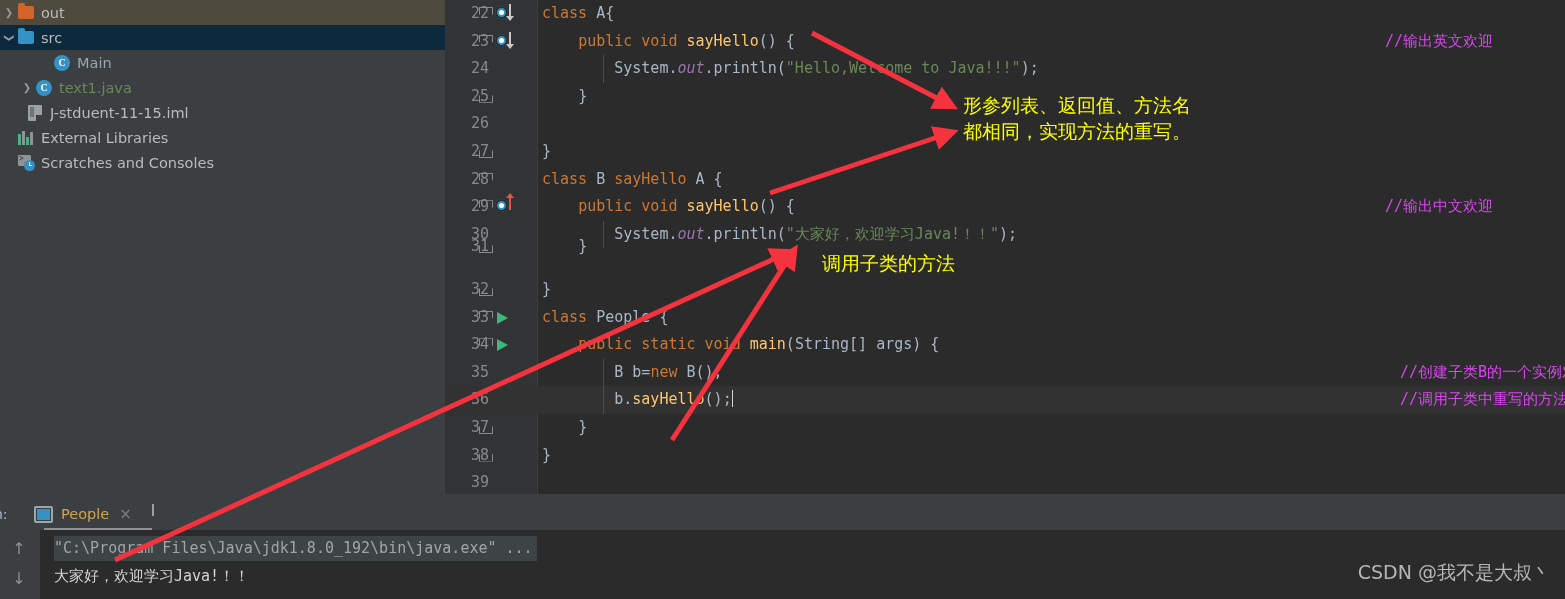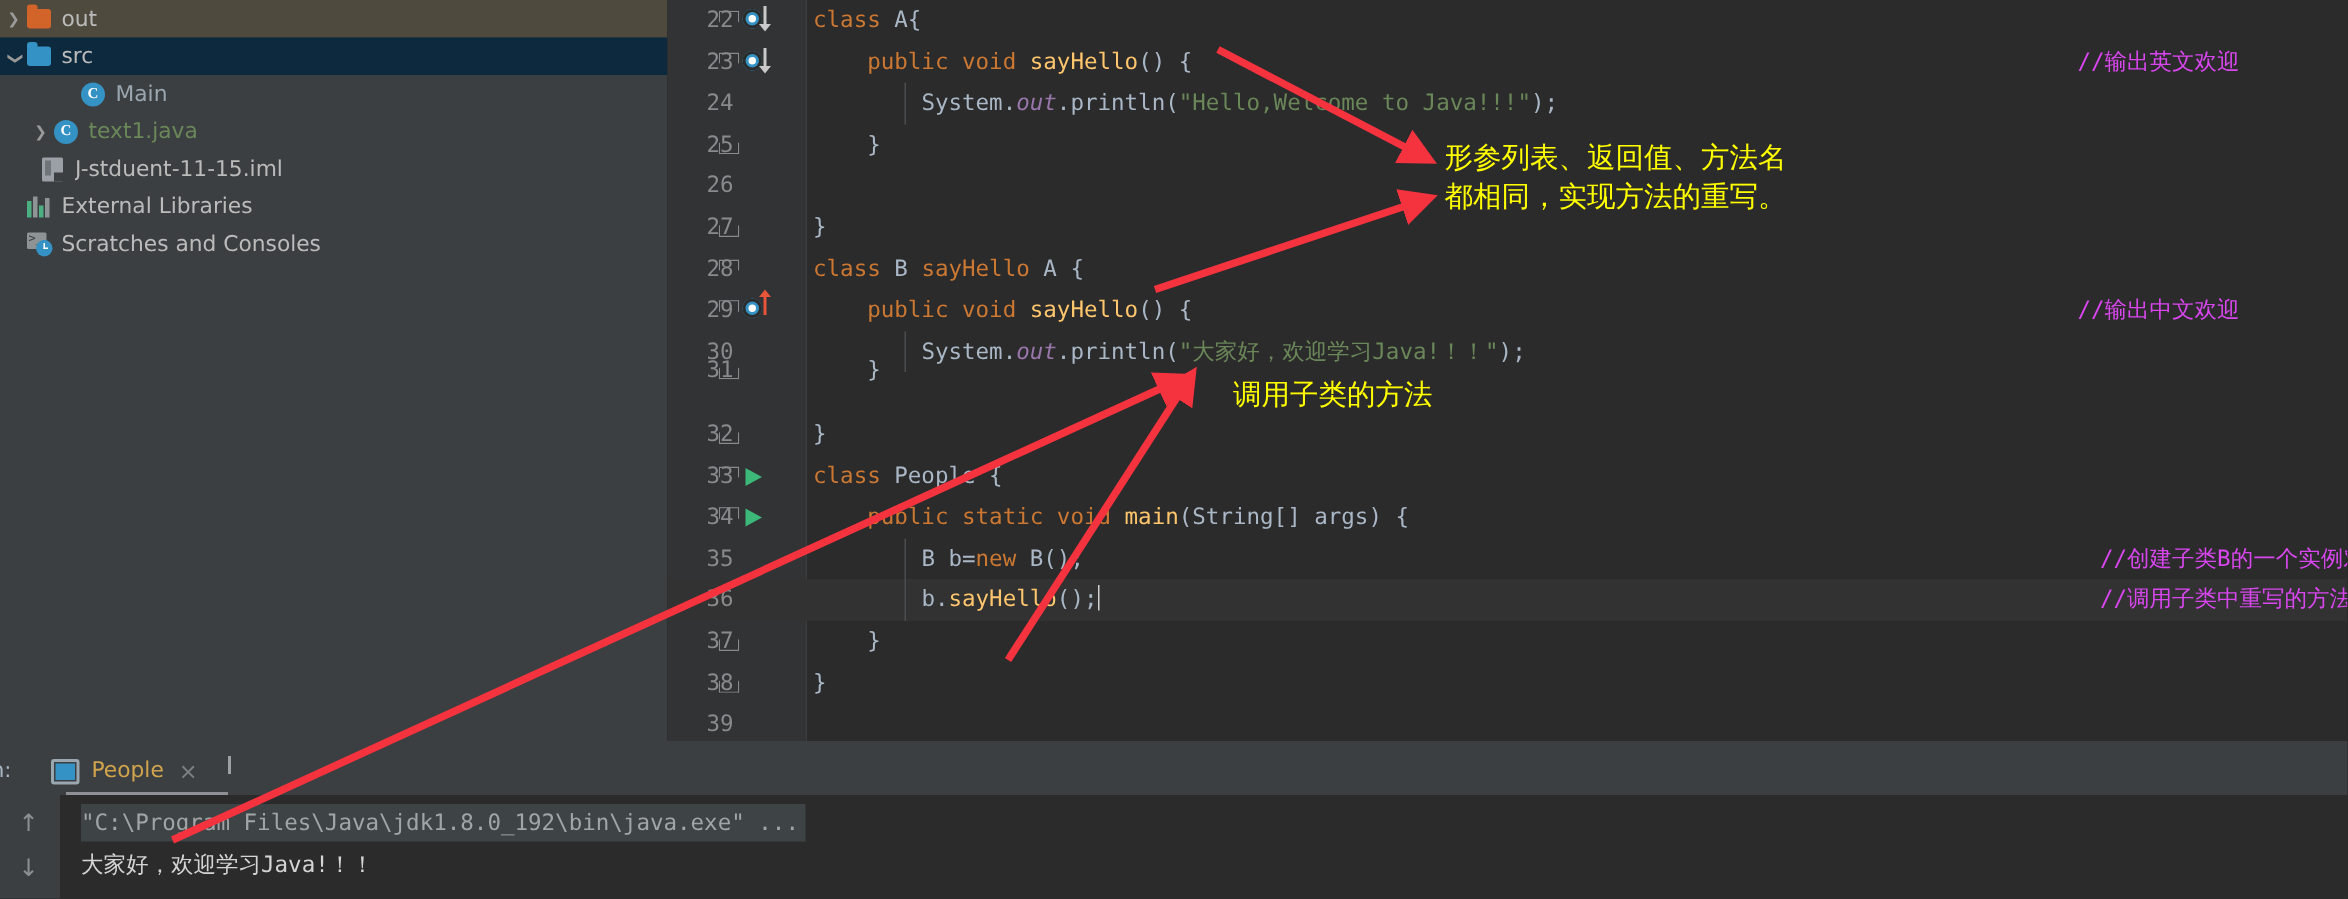--- a/index.html
+++ b/index.html
@@ -384,20 +384,21 @@
       <div class="cs-arrow" style="top:10px">↑</div>
       <div class="cs-arrow" style="top:40px">↓</div>
     </div>
     <div class="console-sep"></div>
 
     <div id="console-body">
       <div class="cline hl" style="top:6px">"C:\Program Files\Java\jdk1.8.0_192\bin\java.exe" ...</div>
       <div class="cline out" style="top:34px">大家好，欢迎学习Java!！！</div>
     </div>
 
+    <div class="watermark">CSDN @我不是大叔丶</div>
   </div>
 
   <div id="overlay">
     <svg width="1565" height="599" style="position:absolute;left:0;top:0">
       <defs>
         <marker id="ah" markerWidth="5" markerHeight="5" refX="3.2" refY="2.5" orient="auto">
           <path d="M0,0 L5,2.5 L0,5 z" fill="#f5333f"></path>
         </marker>
       </defs>
       <line x1="812" y1="33" x2="950" y2="105" stroke="#f5333f" stroke-width="5" marker-end="url(#ah)"></line>

